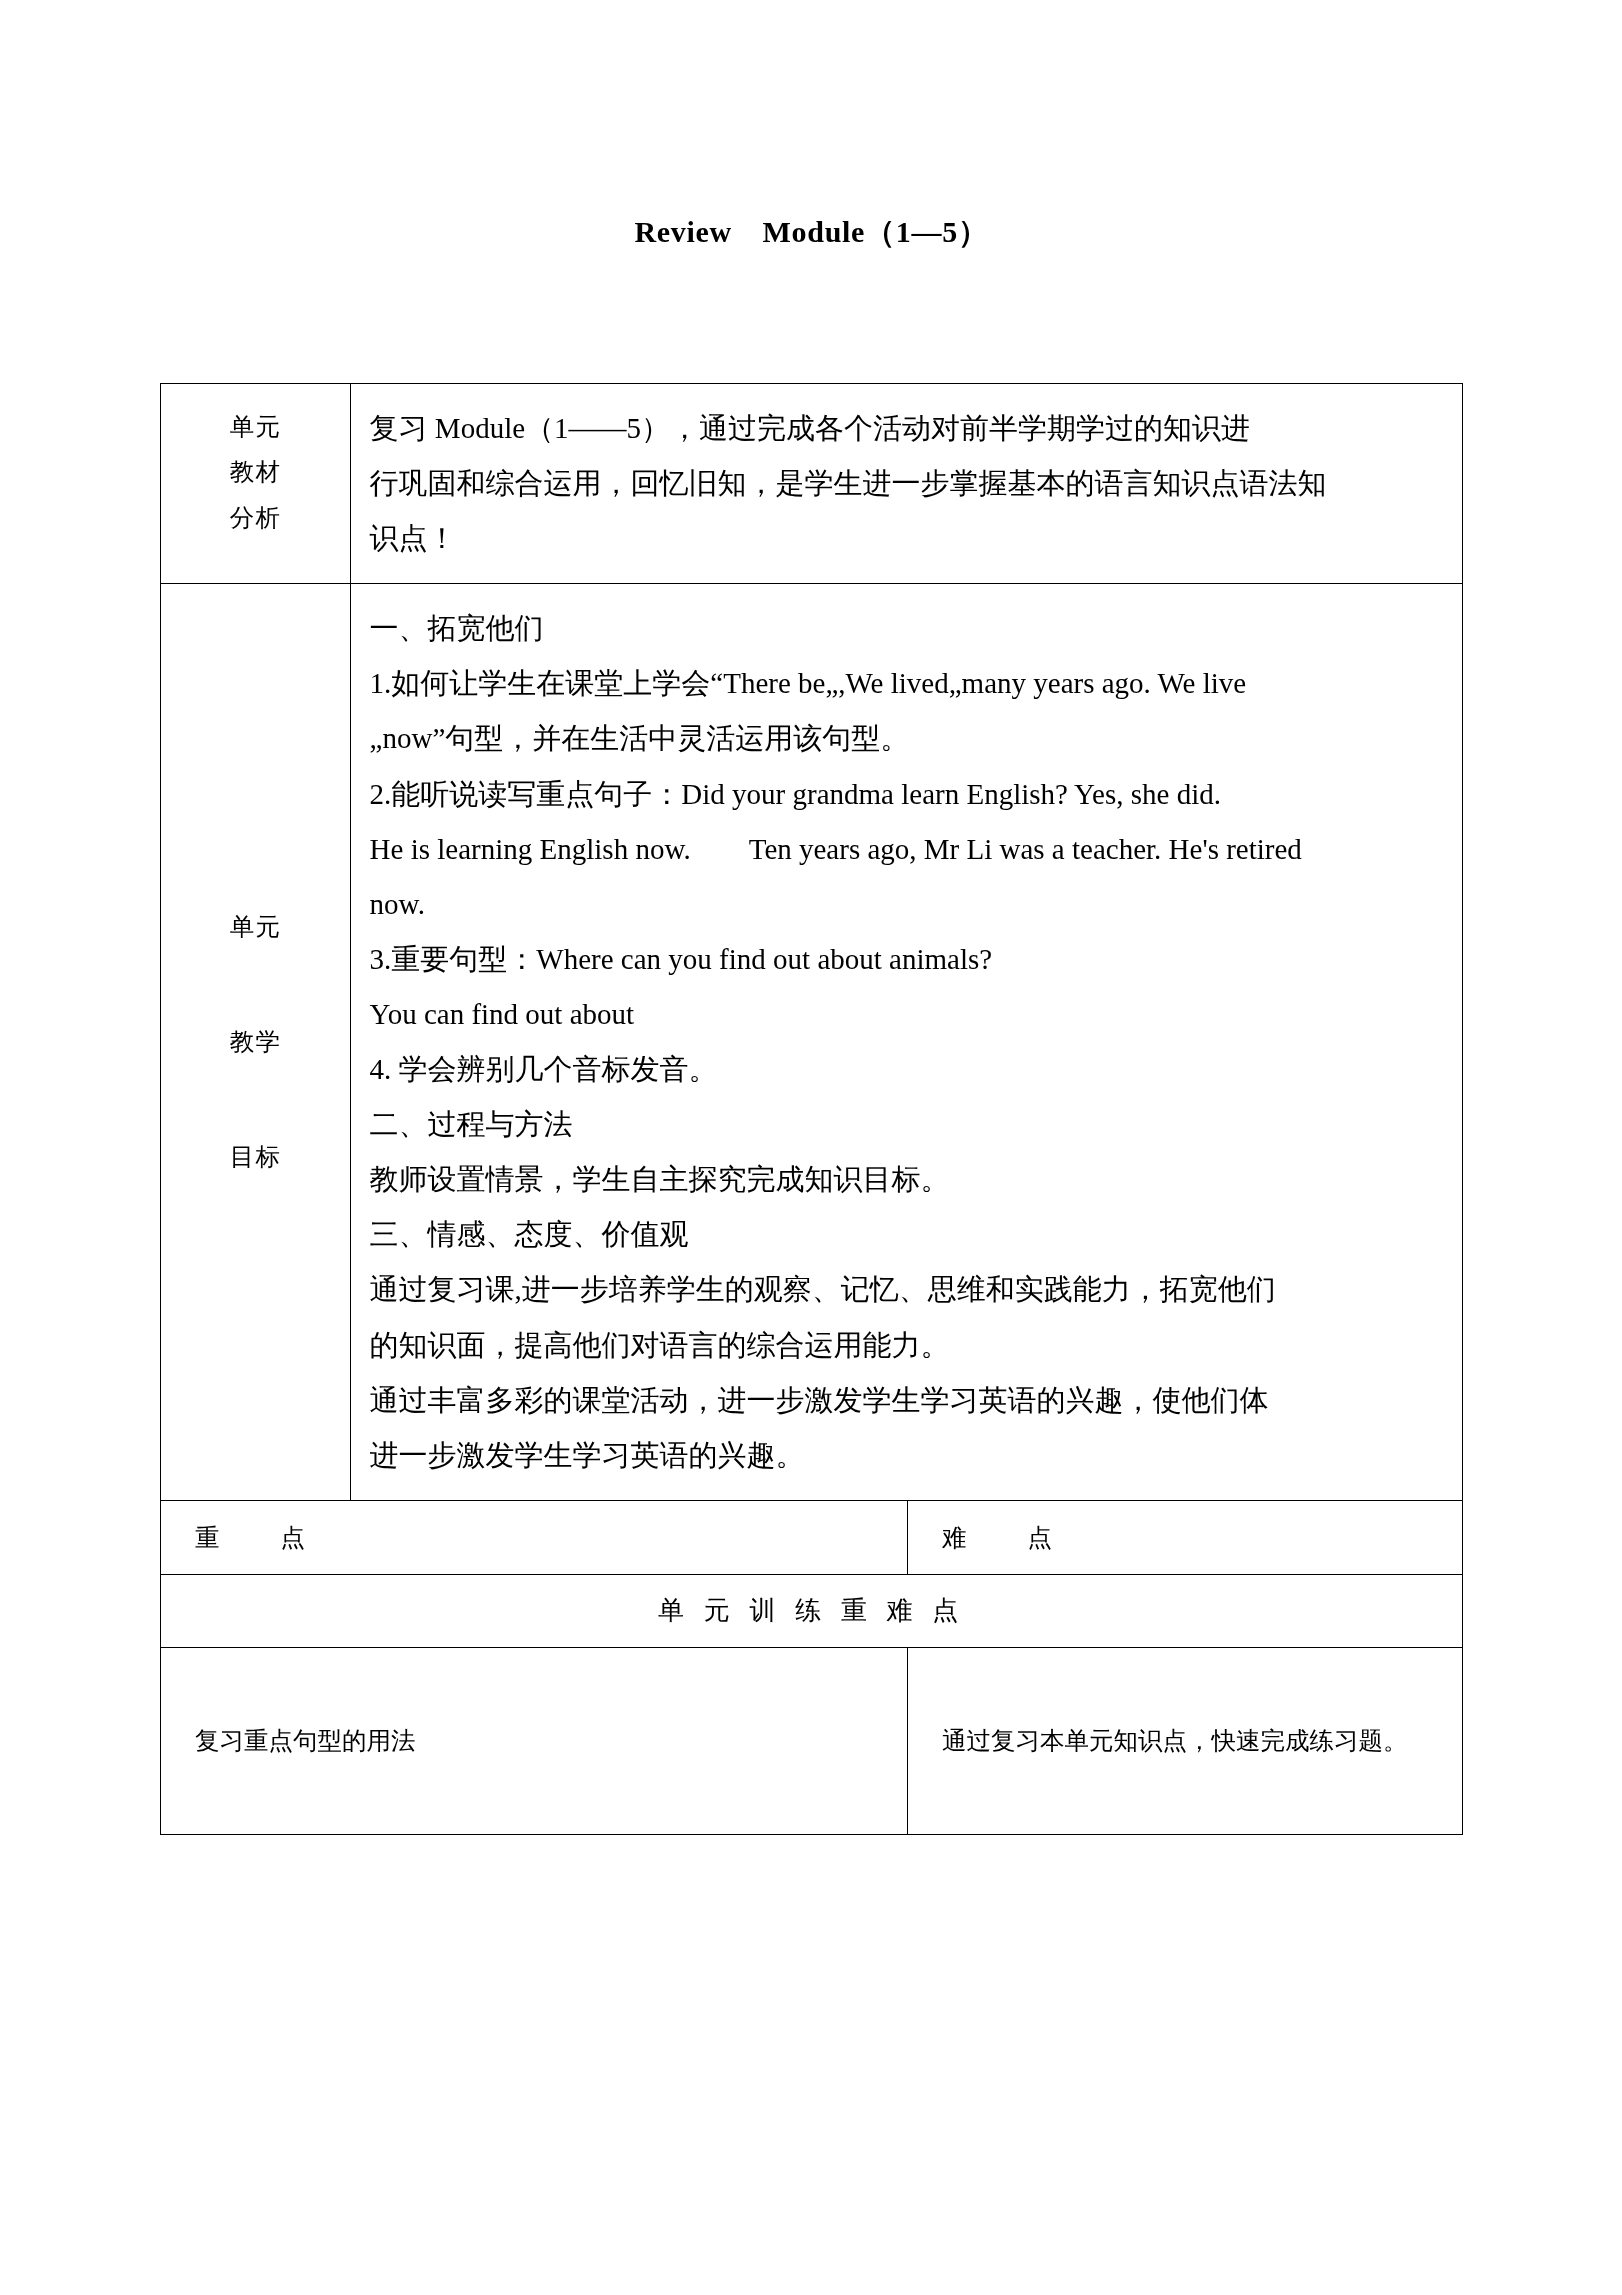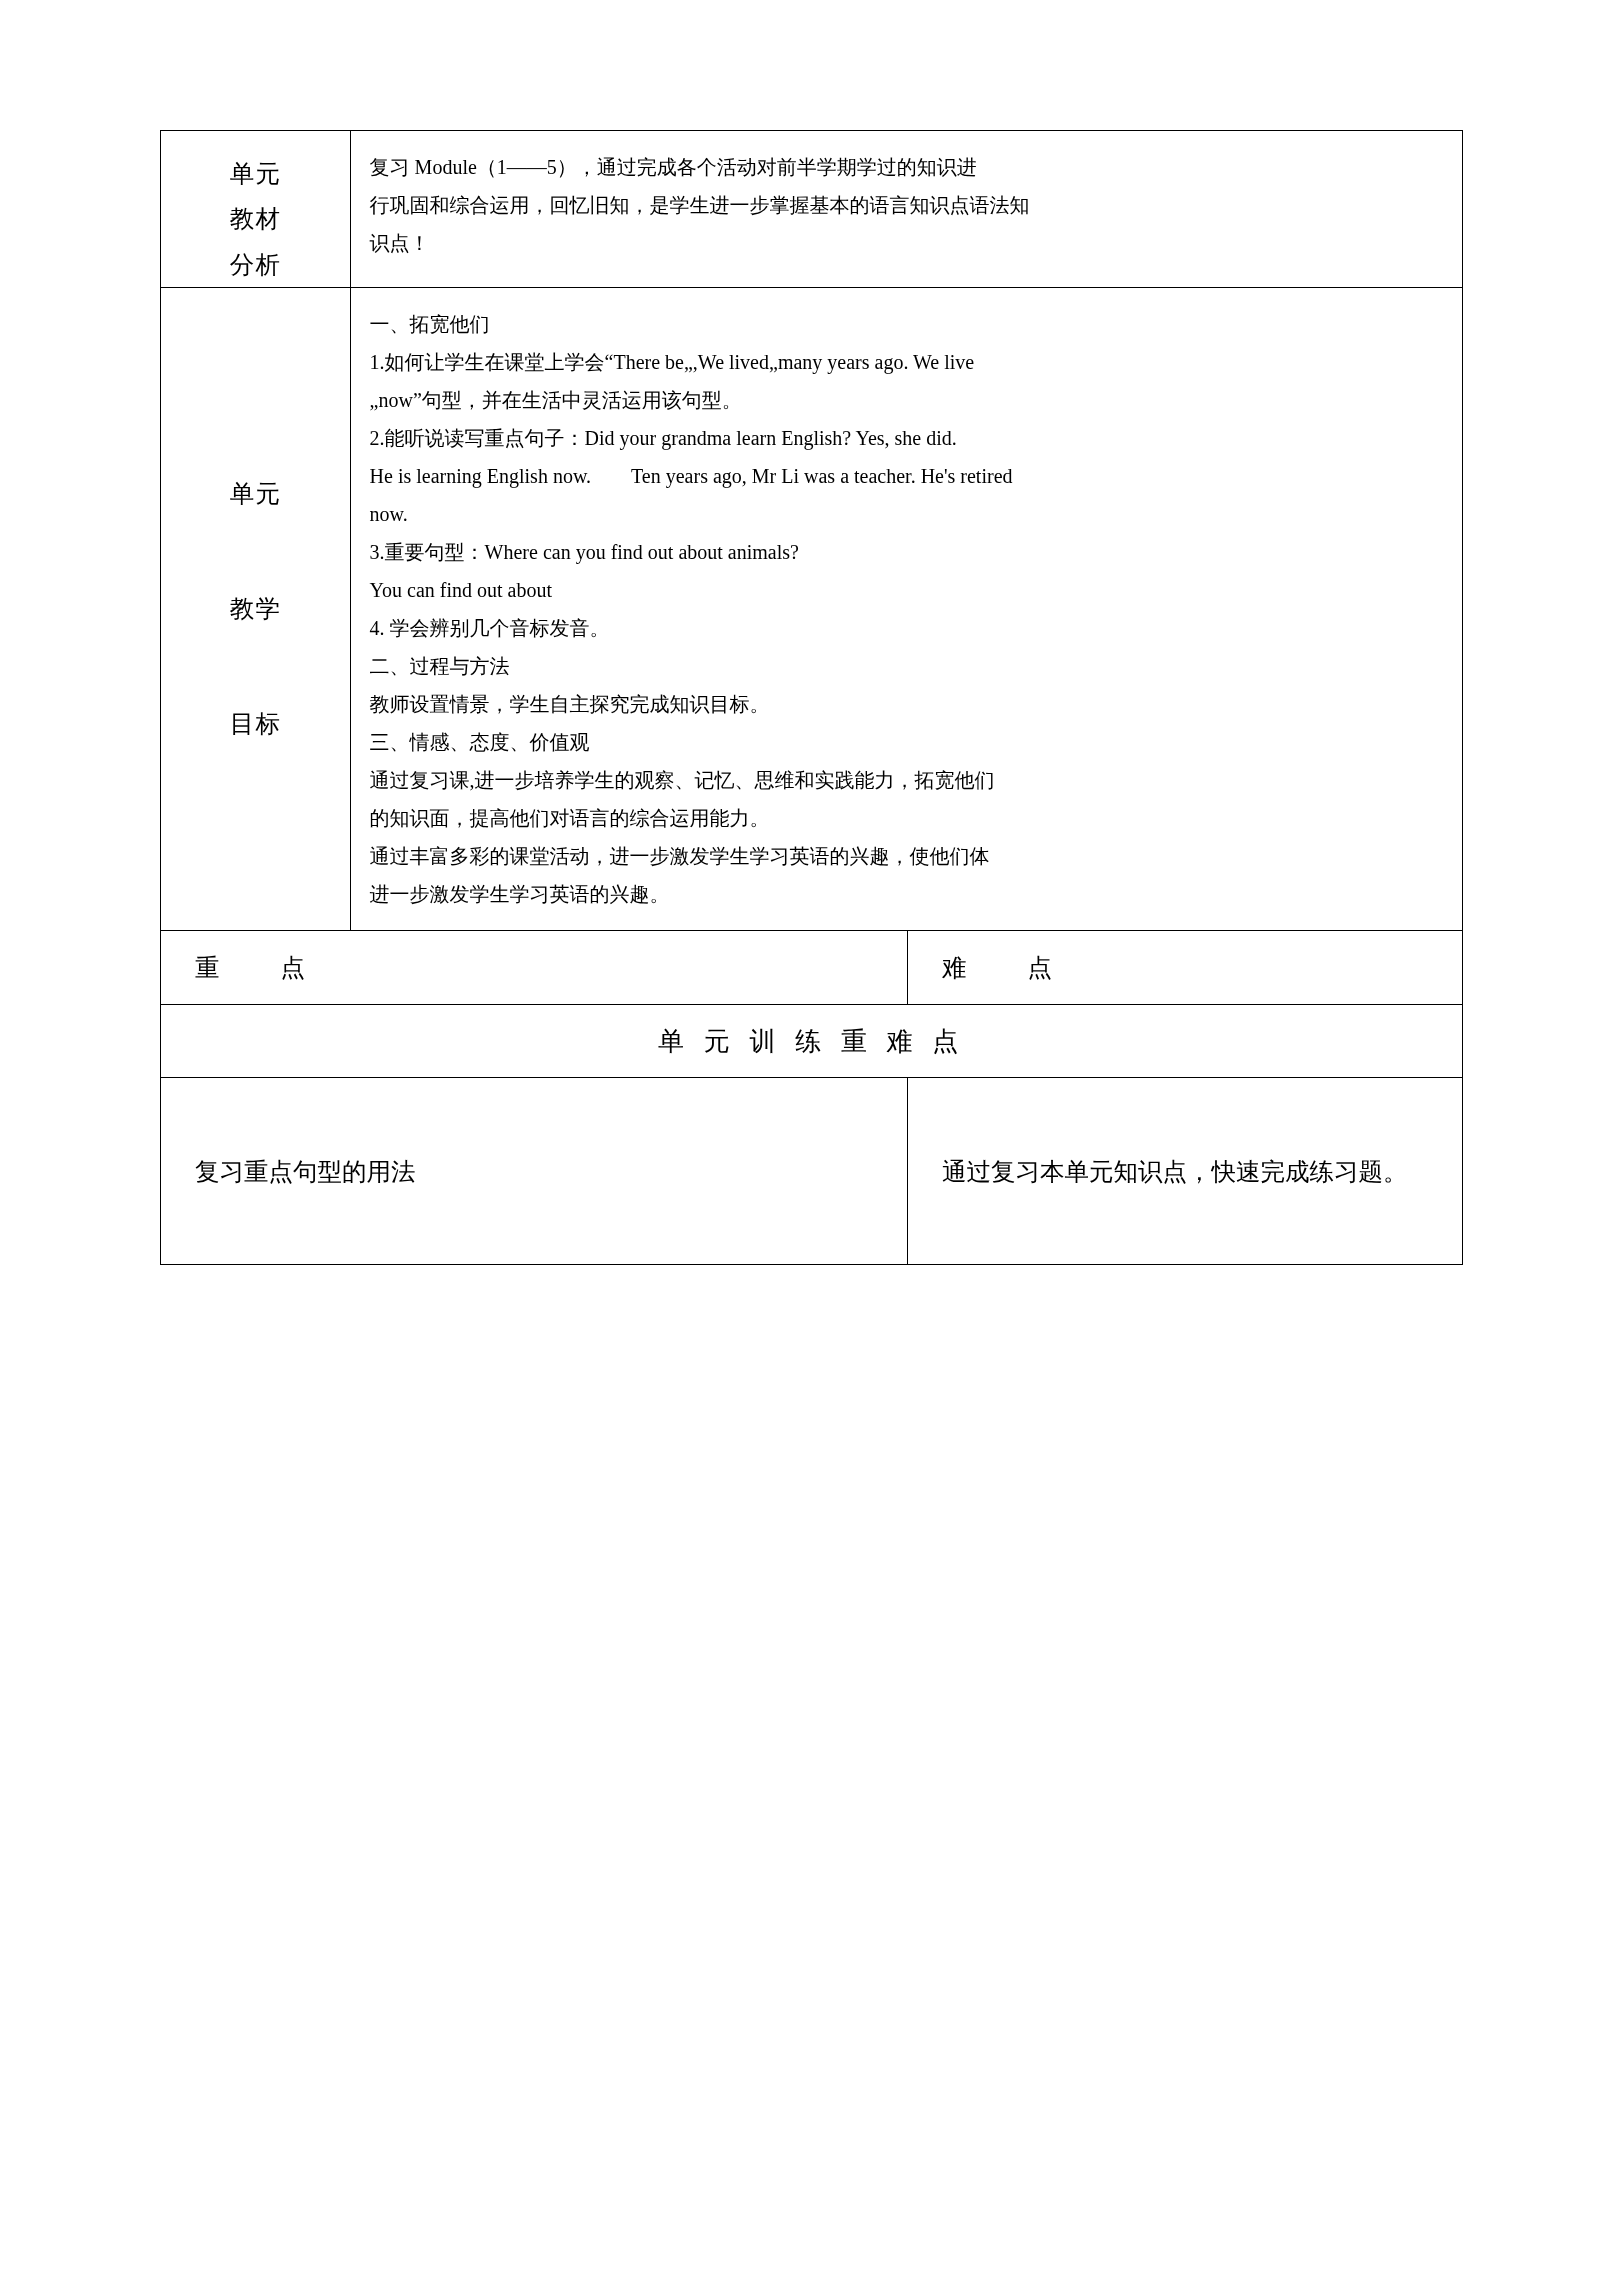--- a/index.html
+++ b/index.html
@@ -48,21 +48,21 @@
     font-size: 24.5px;
     font-family: "Liberation Serif", serif;
     line-height: 1.85;
     padding-top: 20px !important;
     letter-spacing: 1.3px;
   }
   .label-cell .lbl-line {
     display: block;
   }
   .content-cell {
-    font-size: 20px;
+    font-size: 29px;
     line-height: 1.9;
     padding: 17px 22.5px 17px 18.6px !important;
     text-align: justify;
   }
   .content-cell p {
     margin: 0;
     text-indent: 0;
   }
   .indent1 {
     text-indent: 50px;
@@ -110,20 +110,21 @@
     padding: 40px 0 40px 34px !important;
     height: 106px;
     vertical-align: middle !important;
   }
 </style>
 </head>
 <body>
 
 <div class="page">
 
+  <div class="doc-title">Review　Module（1—5）</div>
 
   <table class="lesson-table">
     <colgroup>
       <col style="width:190px">
       <col style="width:557px">
       <col style="width:555px">
     </colgroup>
     <tbody>
 
       <tr>

